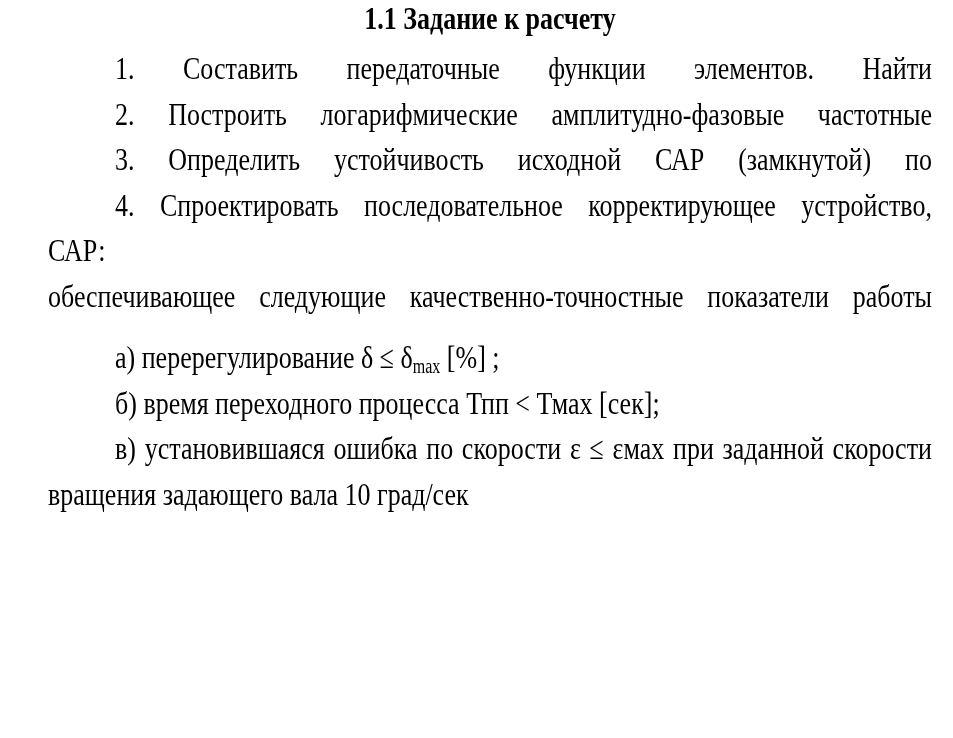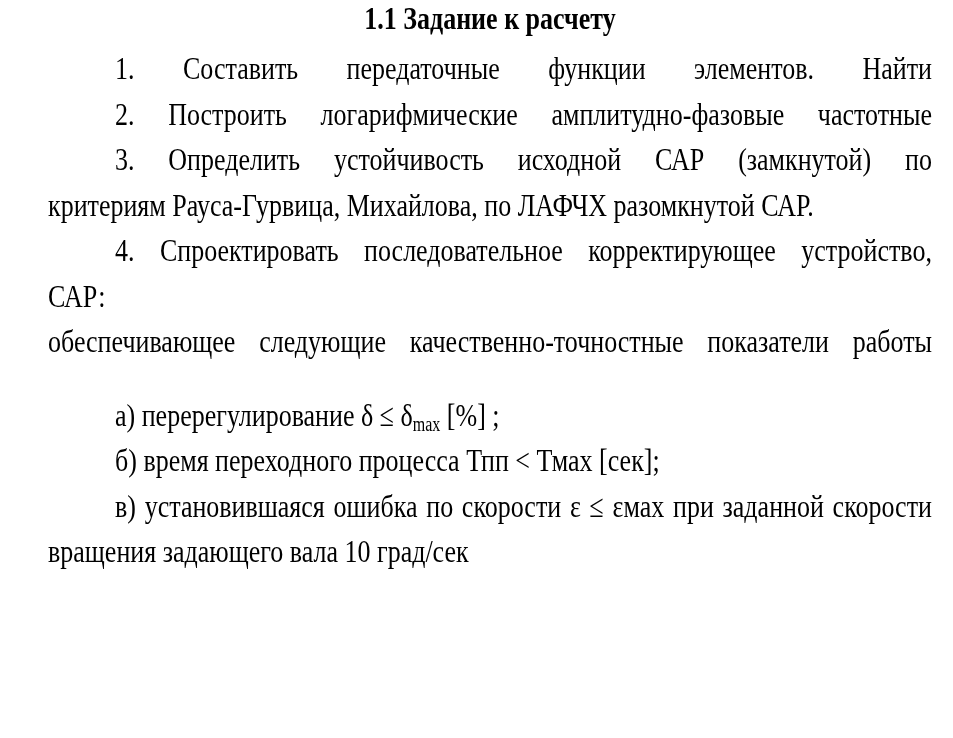--- a/index.html
+++ b/index.html
@@ -50,21 +50,21 @@
     transform-origin: 50% 50%;
     white-space: pre;
   }
   .line.indent .content { padding-left: 67px; }
   .line.stretch .content {
     display: flex;
     justify-content: space-between;
     align-items: baseline;
     white-space: nowrap;
   }
-  .line.space-before { margin-top: 28px; }
+  .line.space-before { margin-top: 16px; }
   .word { flex: 0 0 auto; }
   .seg.sub {
     font-size: 16px;
     vertical-align: -4px;
   }
 </style>
 </head>
 <body>
 
 <div class="page">
@@ -94,23 +94,20 @@
       <div class="line stretch indent">
         <div class="content stretch">
           <span class="word">3.</span>
           <span class="word">Определить</span>
           <span class="word">устойчивость</span>
           <span class="word">исходной</span>
           <span class="word">САР</span>
           <span class="word">(замкнутой)</span>
           <span class="word">по</span>
         </div>
-      </div>
-      <div class="line">
-        <div class="content"><span class="seg">критериям Рауса-Гурвица, Михайлова, по ЛАФЧХ разомкнутой САР.</span></div>
       </div>
       <div class="line stretch indent">
         <div class="content stretch">
           <span class="word">4.</span>
           <span class="word">Спроектировать</span>
           <span class="word">последовательное</span>
           <span class="word">корректирующее</span>
           <span class="word">устройство,</span>
         </div>
       </div>

